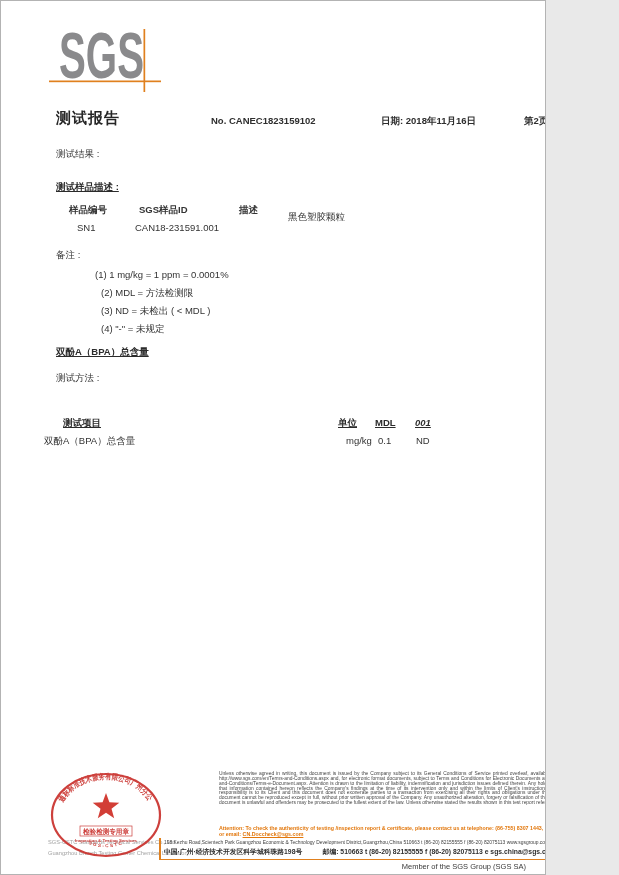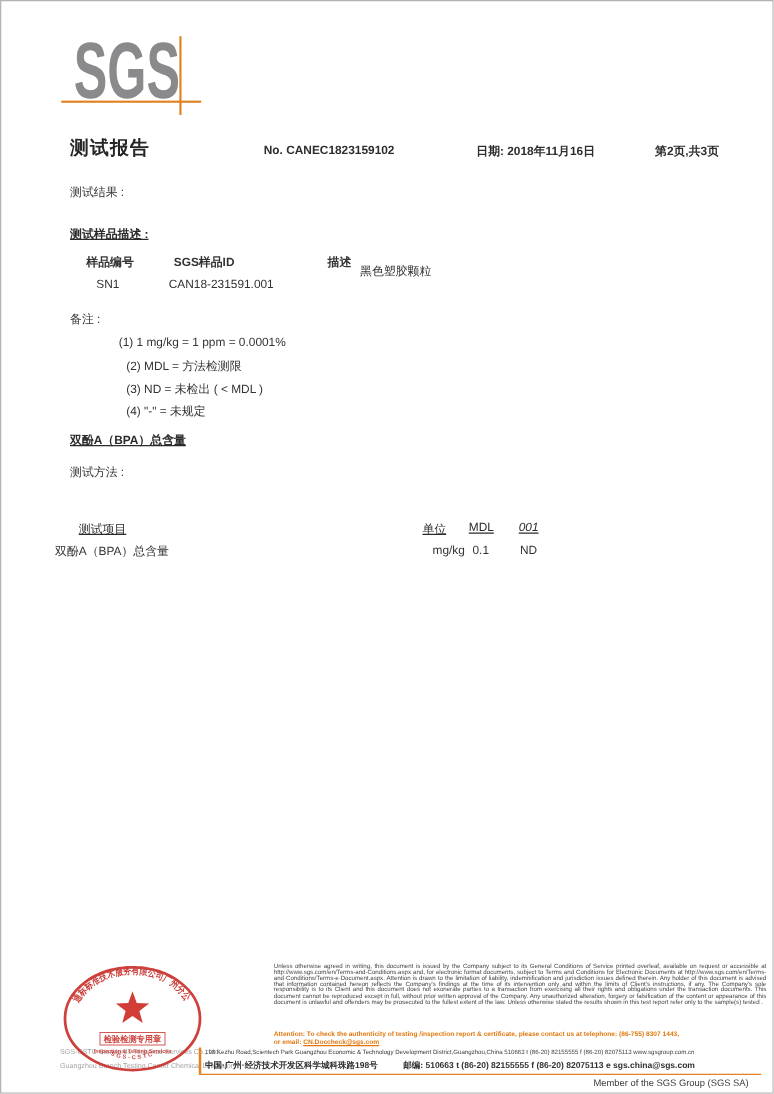--- a/index.html
+++ b/index.html
@@ -1,37 +1,37 @@
 <!DOCTYPE html>
 <html><head>
 <meta charset="utf-8">
 <style>
   html,body{margin:0;padding:0;background:#e9e9e9;}
   .page{
     position:relative;
-    width:619px;height:875px;
+    width:546px;height:875px;
     background:#ffffff;
     border:1px solid #b3b3b3;
     box-sizing:border-box;
     font-family:"Liberation Sans","DejaVu Sans",sans-serif;
     color:#333;
     overflow:hidden;
   }
   .abs{position:absolute;white-space:nowrap;}
   .title{font-size:15px;font-weight:bold;color:#262626;letter-spacing:1px;text-align:center;}
   .hmeta{font-size:9.5px;font-weight:bold;color:#2e2e2e;}
   .label{font-size:9.5px;color:#333;}
   .bold{font-weight:bold;color:#2b2b2b;}
   .ul{text-decoration:underline;}
   .note{font-size:9.5px;color:#333;}
   .method{
     position:absolute;left:105px;top:370px;width:468px;
     font-size:9.5px;line-height:17.5px;color:#333;white-space:normal;
   }
-  .thead{font-size:9.5px;font-weight:normal;color:#2b2b2b;text-decoration:underline;}
+  .thead{font-size:9.5px;font-weight:bold;color:#2b2b2b;text-decoration:underline;}
   .tcell{font-size:9.5px;color:#333;}
   .legal{
     position:absolute;left:218px;top:771px;width:394px;
     font-size:4.9px;line-height:4.85px;color:#464646;
     text-align:justify;white-space:normal;
   }
   .attention{
     font-size:5.3px;font-weight:bold;color:#e2770c;
   }
   .addr-en{font-size:4.9px;color:#3d3d3d;}
@@ -57,21 +57,21 @@
   <div class="abs hmeta" style="left:380px;top:114px;">日期: 2018年11月16日</div>
   <div class="abs hmeta" style="left:523px;top:114px;">第2页,共3页</div>
 
   <div class="abs label" style="left:55px;top:147px;">测试结果 :</div>
 
   <div class="abs label bold ul" style="left:55px;top:180px;">测试样品描述 :</div>
 
   <div>
     <div class="abs tcell bold" style="left:68px;top:203px;text-align:center;">样品编号</div>
     <div class="abs tcell bold" style="left:138px;top:203px;">SGS样品ID</div>
-    <div class="abs tcell bold" style="left:261px;top:203px;">描述</div>
+    <div class="abs tcell bold" style="left:238px;top:203px;">描述</div>
     <div class="abs tcell" style="left:76px;top:221px;">SN1</div>
     <div class="abs tcell" style="left:134px;top:221px;">CAN18-231591.001</div>
     <div class="abs tcell" style="left:243px;top:210px;margin-left:44px;">黑色塑胶颗粒</div>
   </div>
 
   <div class="abs label" style="left:55px;top:248px;">备注 :</div>
   <div class="abs note" style="left:94px;top:268px;">(1) 1 mg/kg = 1 ppm = 0.0001%</div>
   <div class="abs note" style="left:100px;top:286px;">(2) MDL = 方法检测限</div>
   <div class="abs note" style="left:100px;top:304px;">(3) ND = 未检出 ( &lt; MDL )</div>
   <div class="abs note" style="left:100px;top:322px;">(4) "-" = 未规定</div>

